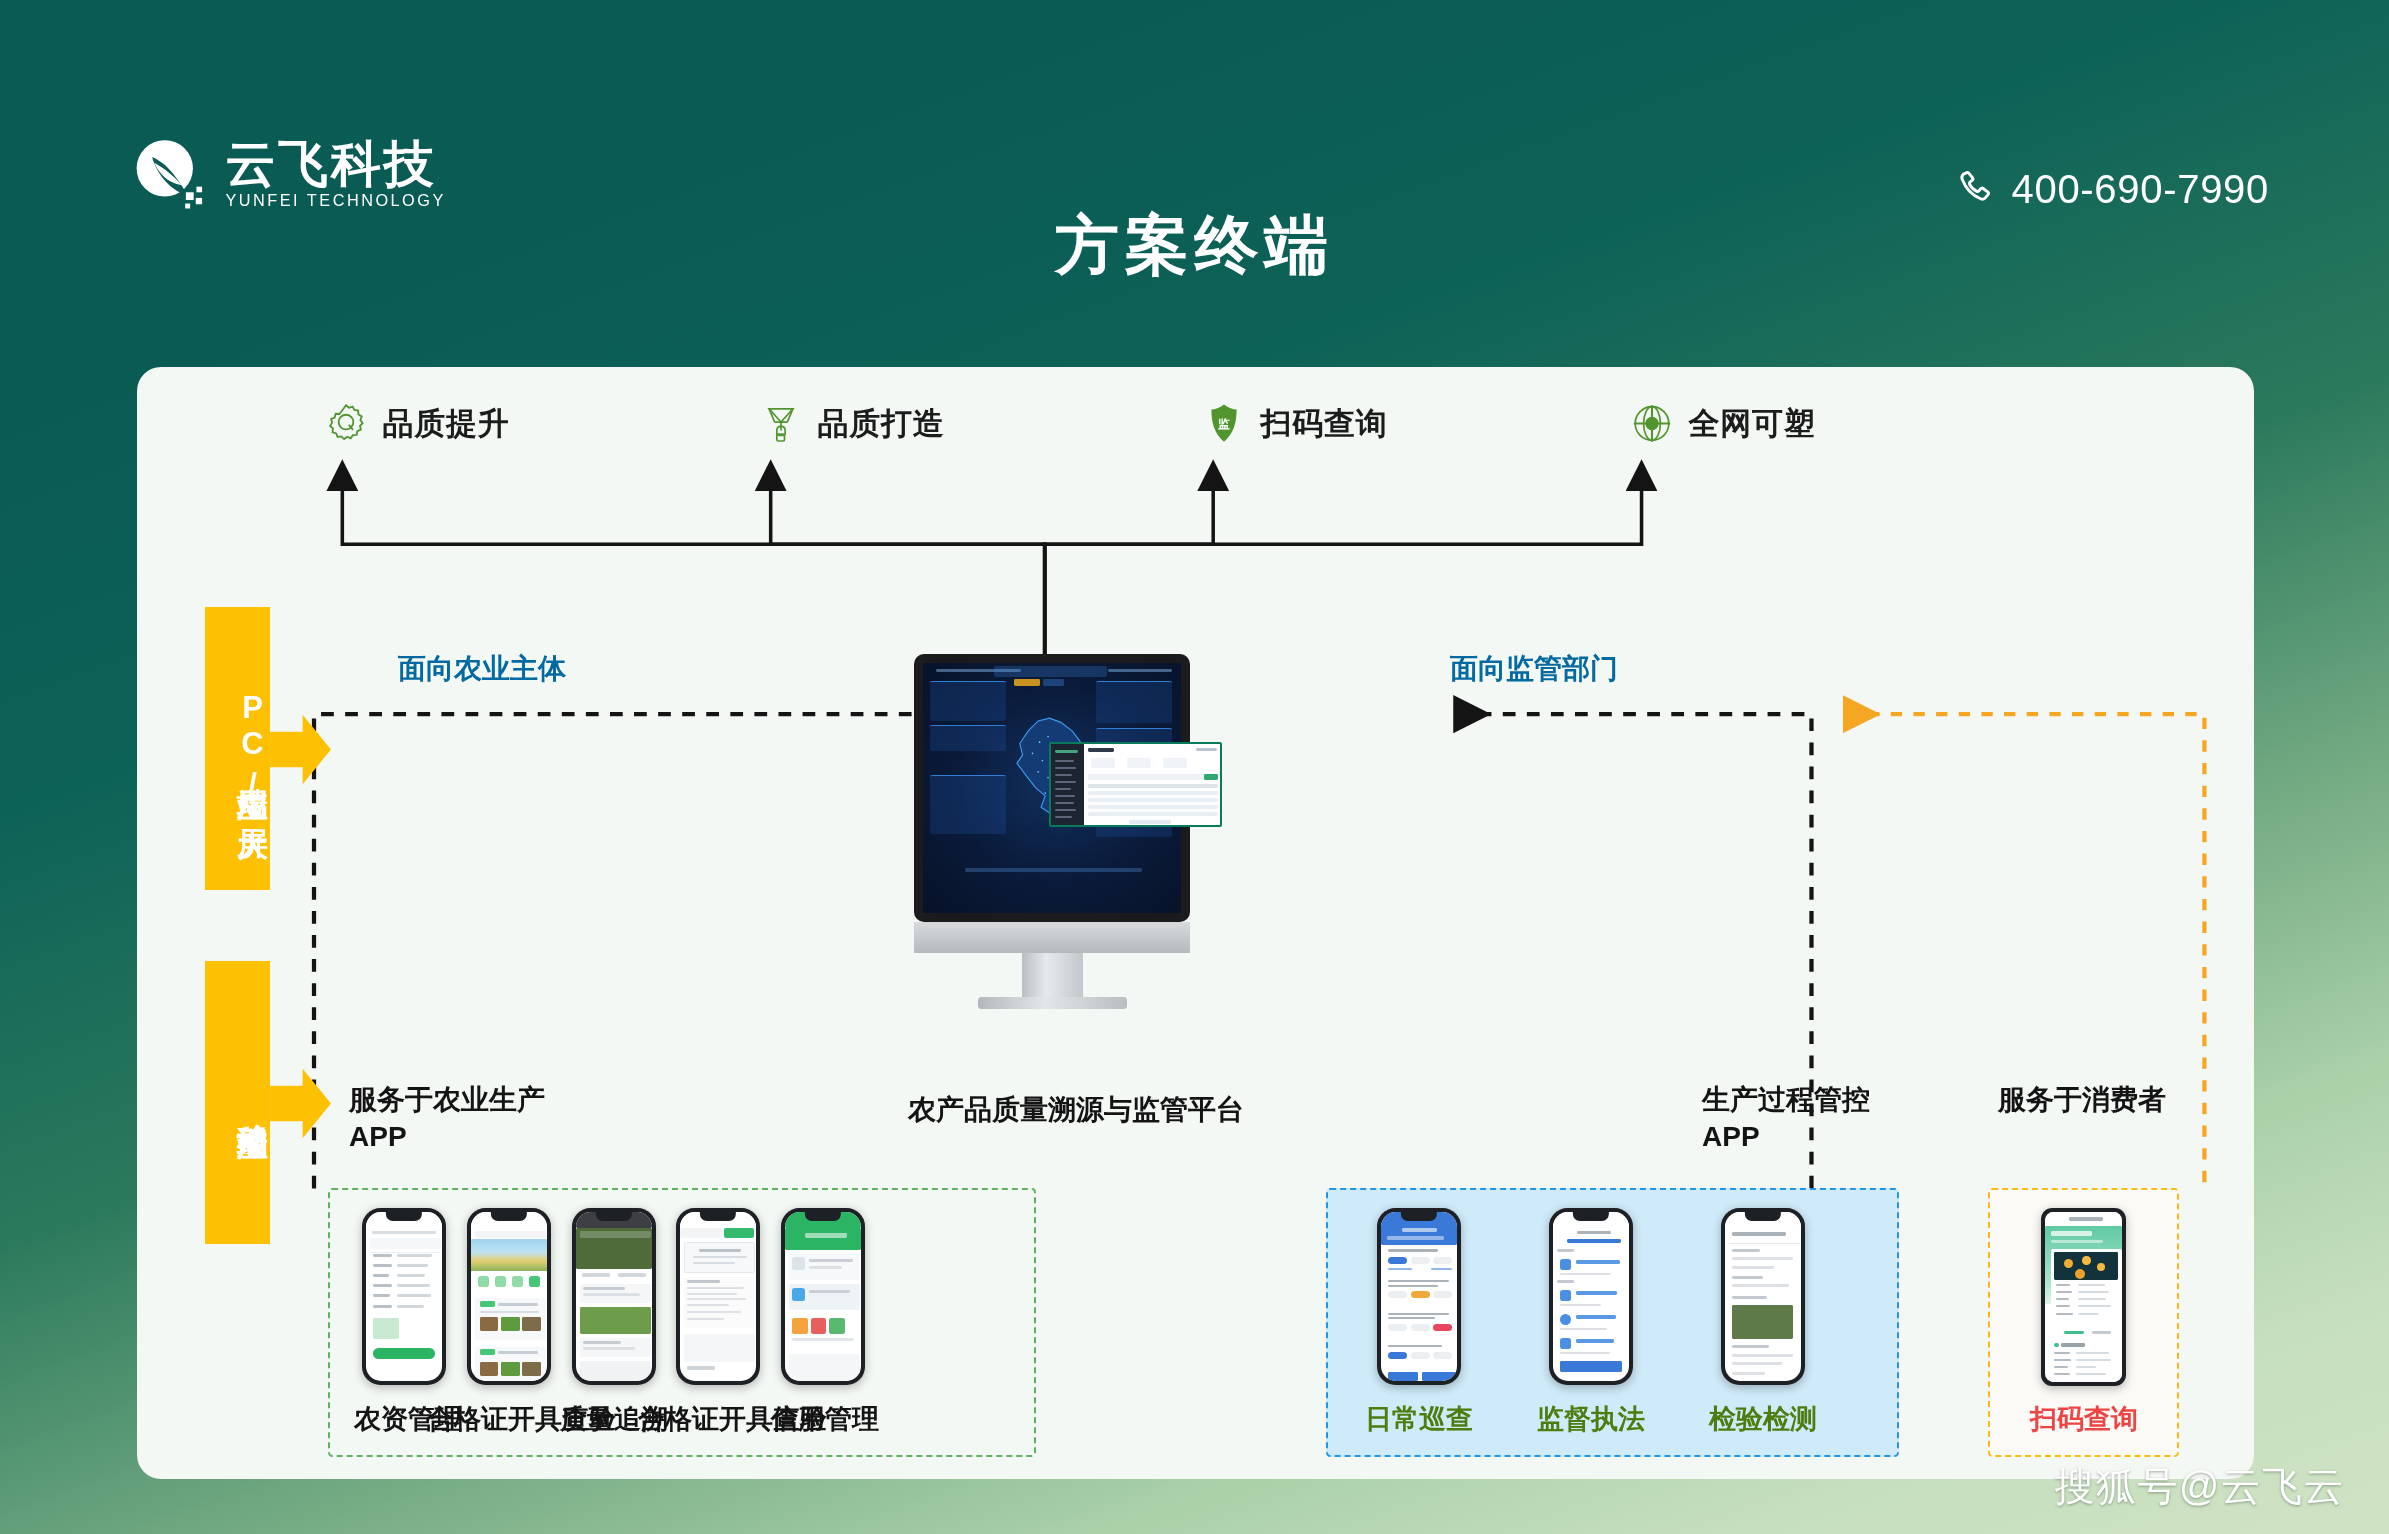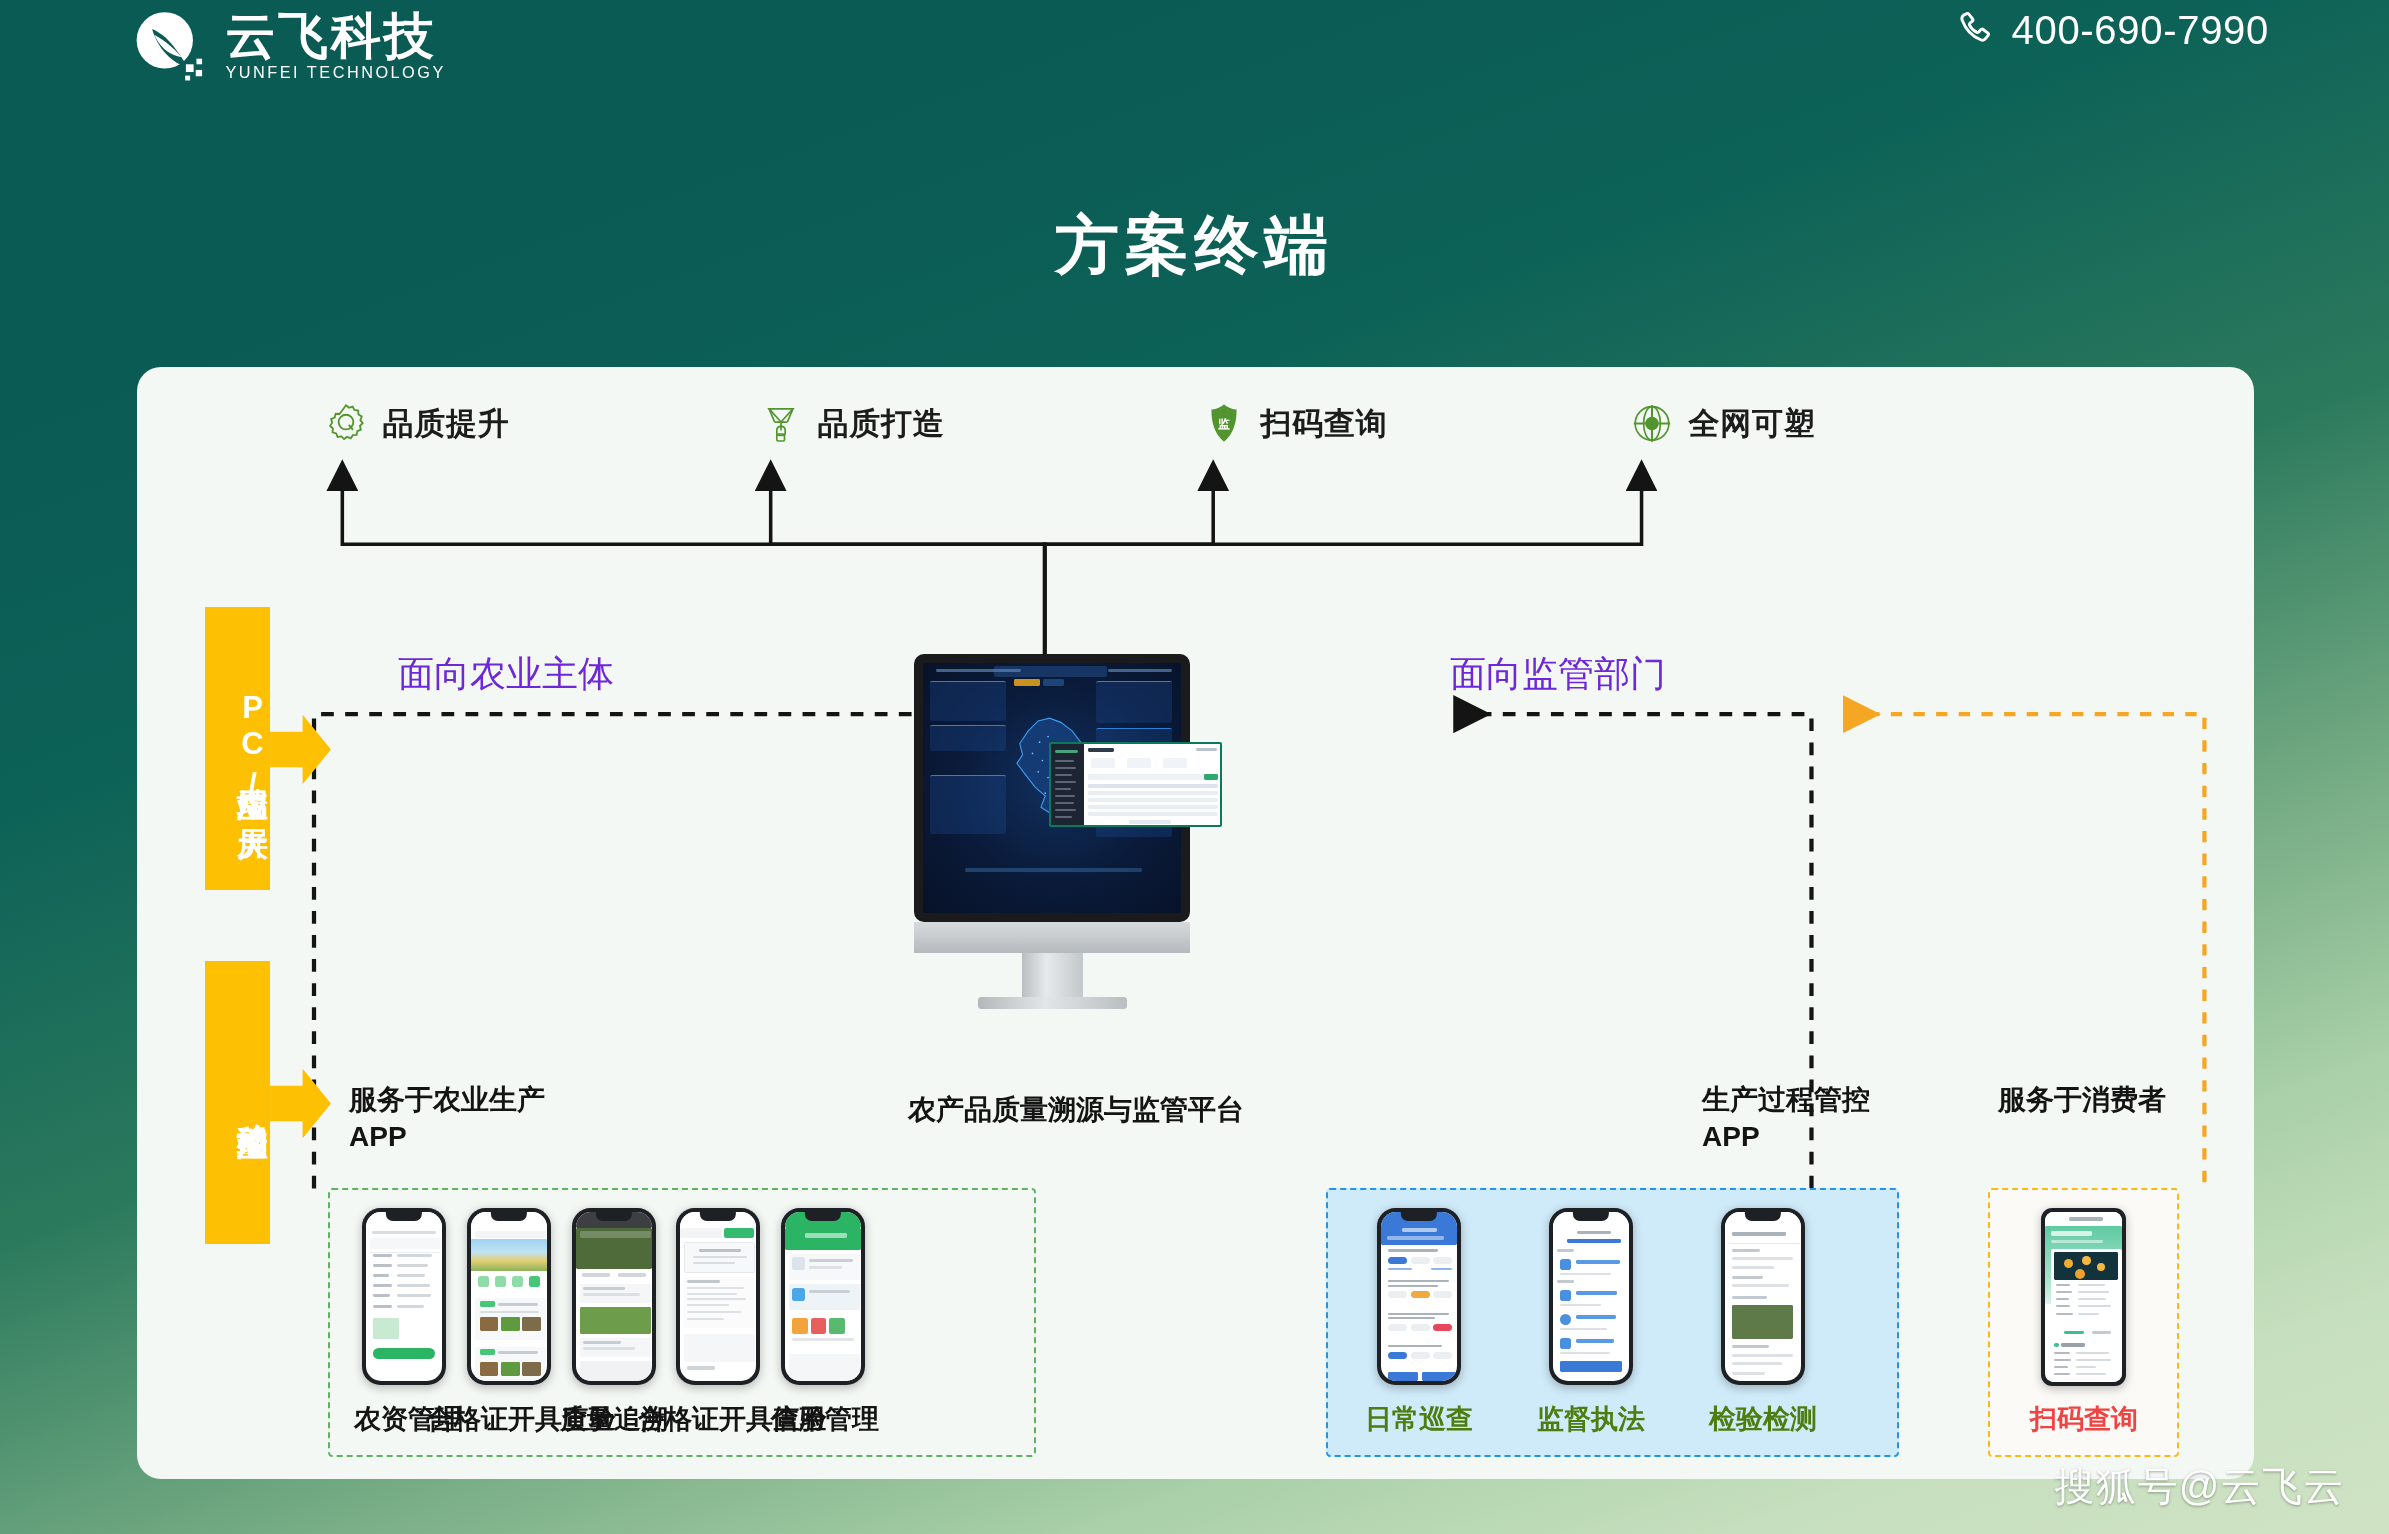--- a/index.html
+++ b/index.html
@@ -11,22 +11,22 @@
   body {
     position: relative;
     background: linear-gradient(160deg,
         #0a5b54 0%, #0a5b54 18%, #0d6257 34%,
         #2c7a5d 52%, #76ac84 68%, #a9d0a8 80%,
         #c6dfbe 90%, #cfe3c4 100%);
   }
 
   
   .header {
-    position: absolute; top: 8px; left: 0; width: 2389px; height: 212px;
-    display: flex; align-items: flex-start; justify-content: space-between;
+    position: absolute; top: 0; left: 0; width: 2389px; height: 212px;
+    display: flex; align-items: flex-end; justify-content: space-between;
     padding: 0 120px 0 131px;
     gap: 47px;
   }
   .brand { display: flex; align-items: center; gap: 18.4px; }
   .brand-mark { width: 76px; height: 76px; position: relative; }
   .brand-text { display: flex; flex-direction: column; gap: 2.8px; }
   .brand-cn { font-size: 50px; font-weight: 700; color: #fff; letter-spacing: 2.8px; line-height: 1; }
   .brand-en { font-size: 16.3px; color: #fff; letter-spacing: 2.5px; line-height: 1; }
 
   .phone-block { display: flex; align-items: center; gap: 15.6px; }
@@ -41,21 +41,21 @@
 
   
   .top-row { position: absolute; left: 0; top: 0; width: 100%; height: 99px; }
   .top-item { position: absolute; display: flex; align-items: center; gap: 15.6px; top: 34px; }
   .top-item .lbl { font-size: 31px; font-weight: 700; color: #1c1c1c; letter-spacing: 0.7px; white-space: nowrap; }
   .ic { width: 42px; height: 45px; display: block; }
 
   
   .svg-layer { position: absolute; left: 0; top: 0; width: 2117px; height: 1112px; pointer-events: none; }
 
-  .flowlabel { position: absolute; font-size: 36px; font-weight: 400; color: #6d28d9; white-space: nowrap; }
+  .flowlabel { position: absolute; font-size: 28px; font-weight: 700; color: #0369a1; white-space: nowrap; }
 
   
   .ytab {
     position: absolute; background: #fdc003; color: #fff;
     font-size: 31px; font-weight: 700; line-height: 1.16;
     writing-mode: vertical-rl; text-orientation: upright;
     display: flex; align-items: flex-start; justify-content: center;
     padding: 11.3px 0; letter-spacing: 1.4px;
   }
 

